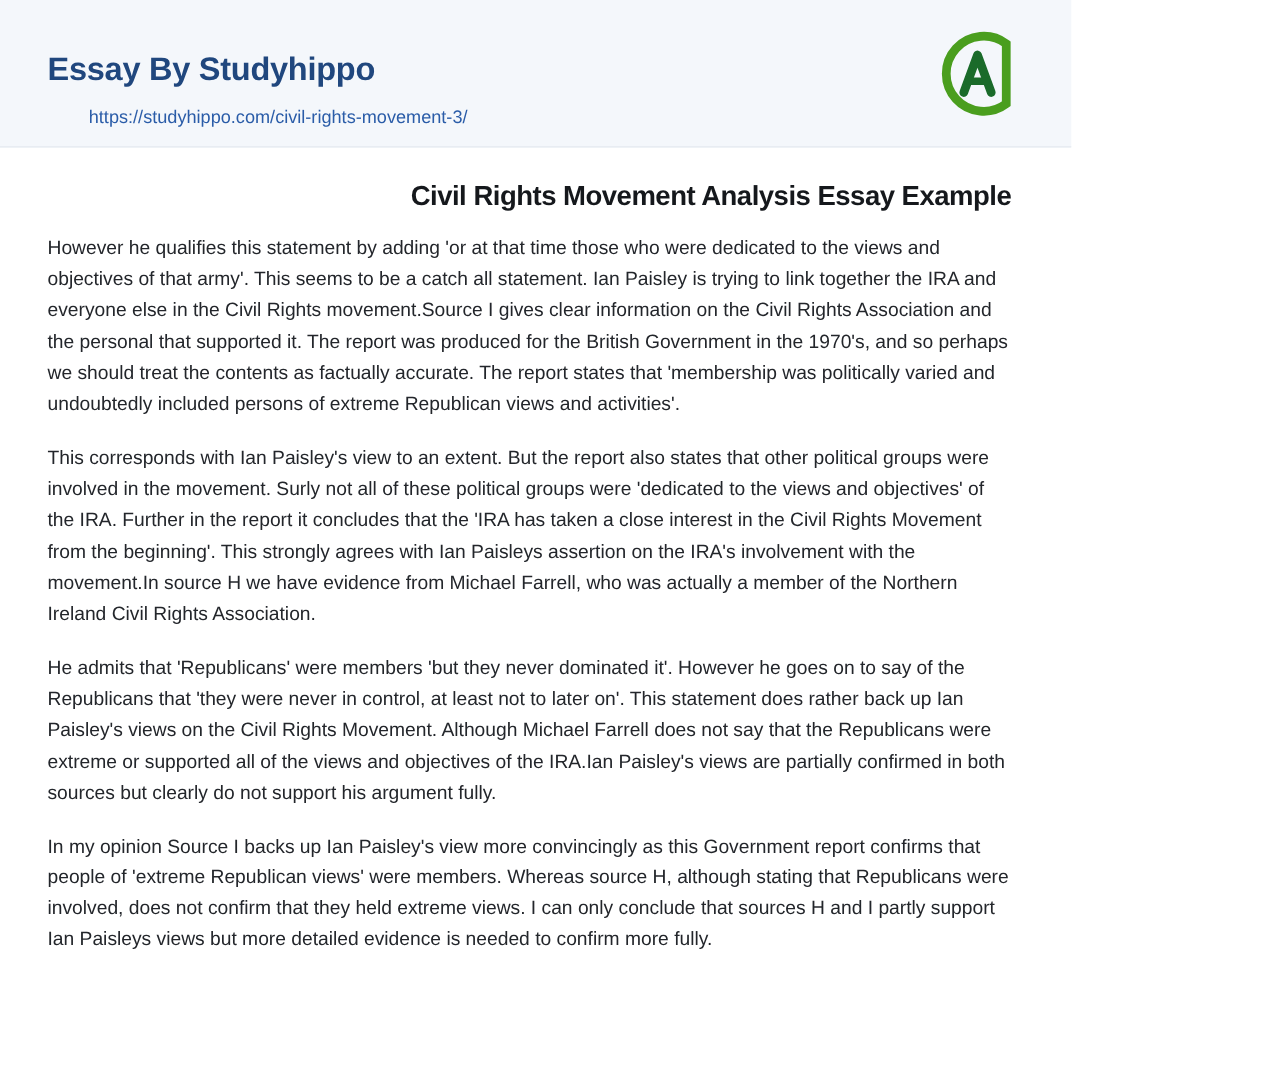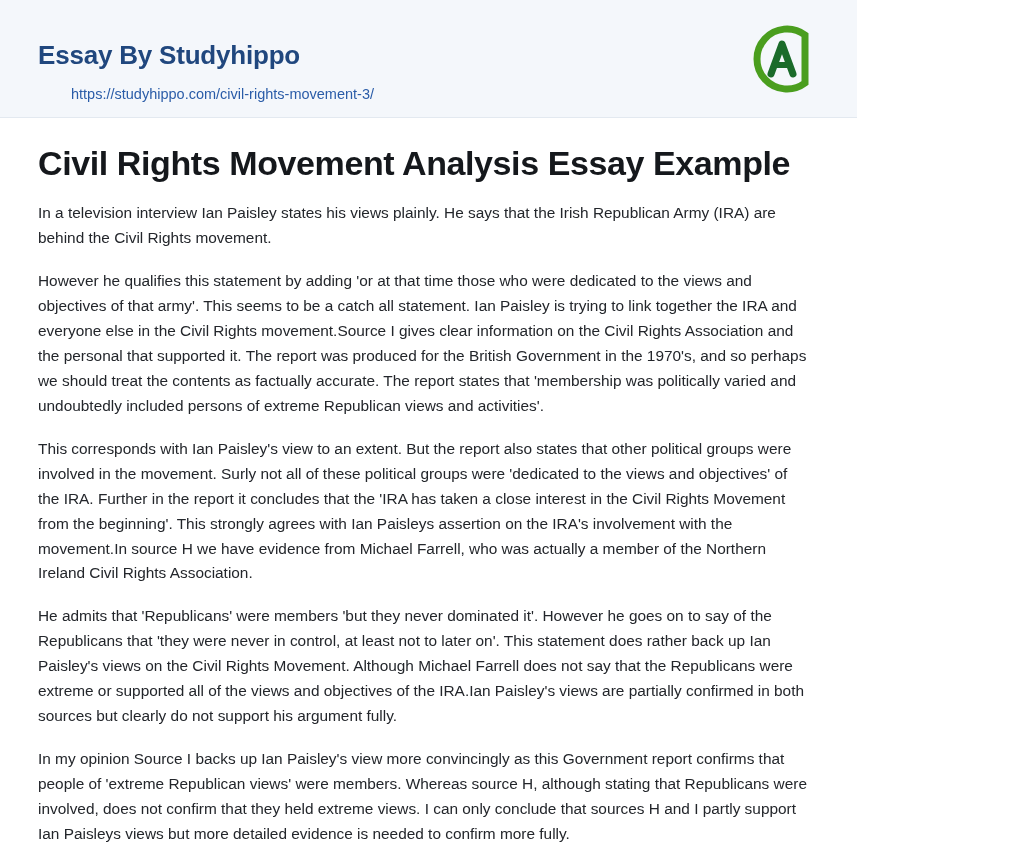--- a/index.html
+++ b/index.html
@@ -61,26 +61,27 @@
     height: 74px;
   }
 
   
   .content {
     padding: 26px 48px 0 38px;
     box-sizing: border-box;
   }
 
   .title {
-    font-size: 34px;
+    font-size: 22px;
     font-weight: bold;
     color: #15181c;
     margin: 0 0 18px 0;
     letter-spacing: -0.4px;
     line-height: 1.15;
+    text-align: right;
   }
 
   .para {
     font-size: 15.4px;
     line-height: 1.62;
     color: #23262b;
     margin: 0 0 18px 0;
     text-align: left;
   }
 </style>
@@ -97,20 +98,19 @@
         <path d="M60 13 A30 30 0 1 0 60 61 L60 37 Z" fill="none" stroke="#4a9e1e" stroke-width="7" stroke-linecap="round"></path>
         <path d="M26 52 L37 22 L48 52" fill="none" stroke="#1a6b2a" stroke-width="7" stroke-linecap="round" stroke-linejoin="round"></path>
         <path d="M30.5 43 L43.5 43" fill="none" stroke="#1a6b2a" stroke-width="6" stroke-linecap="round"></path>
       </svg>
     </div>
   </div>
 
   <div class="content">
     <h1 class="title">Civil Rights Movement Analysis Essay Example</h1>
 
-    <p class="para">In a television interview Ian Paisley states his views plainly. He says that the Irish Republican Army (IRA) are behind the Civil Rights movement.</p>
     <p class="para">However he qualifies this statement by adding 'or at that time those who were dedicated to the views and objectives of that army'. This seems to be a catch all statement. Ian Paisley is trying to link together the IRA and everyone else in the Civil Rights movement.Source I gives clear information on the Civil Rights Association and the personal that supported it. The report was produced for the British Government in the 1970's, and so perhaps we should treat the contents as factually accurate. The report states that 'membership was politically varied and undoubtedly included persons of extreme Republican views and activities'.</p>
     <p class="para">This corresponds with Ian Paisley's view to an extent. But the report also states that other political groups were involved in the movement. Surly not all of these political groups were 'dedicated to the views and objectives' of the IRA. Further in the report it concludes that the 'IRA has taken a close interest in the Civil Rights Movement from the beginning'. This strongly agrees with Ian Paisleys assertion on the IRA's involvement with the movement.In source H we have evidence from Michael Farrell, who was actually a member of the Northern Ireland Civil Rights Association.</p>
     <p class="para">He admits that 'Republicans' were members 'but they never dominated it'. However he goes on to say of the Republicans that 'they were never in control, at least not to later on'. This statement does rather back up Ian Paisley's views on the Civil Rights Movement. Although Michael Farrell does not say that the Republicans were extreme or supported all of the views and objectives of the IRA.Ian Paisley's views are partially confirmed in both sources but clearly do not support his argument fully.</p>
     <p class="para">In my opinion Source I backs up Ian Paisley's view more convincingly as this Government report confirms that people of 'extreme Republican views' were members. Whereas source H, although stating that Republicans were involved, does not confirm that they held extreme views. I can only conclude that sources H and I partly support Ian Paisleys views but more detailed evidence is needed to confirm more fully.</p>
   </div>
 
 </div>
 
 </body></html>

